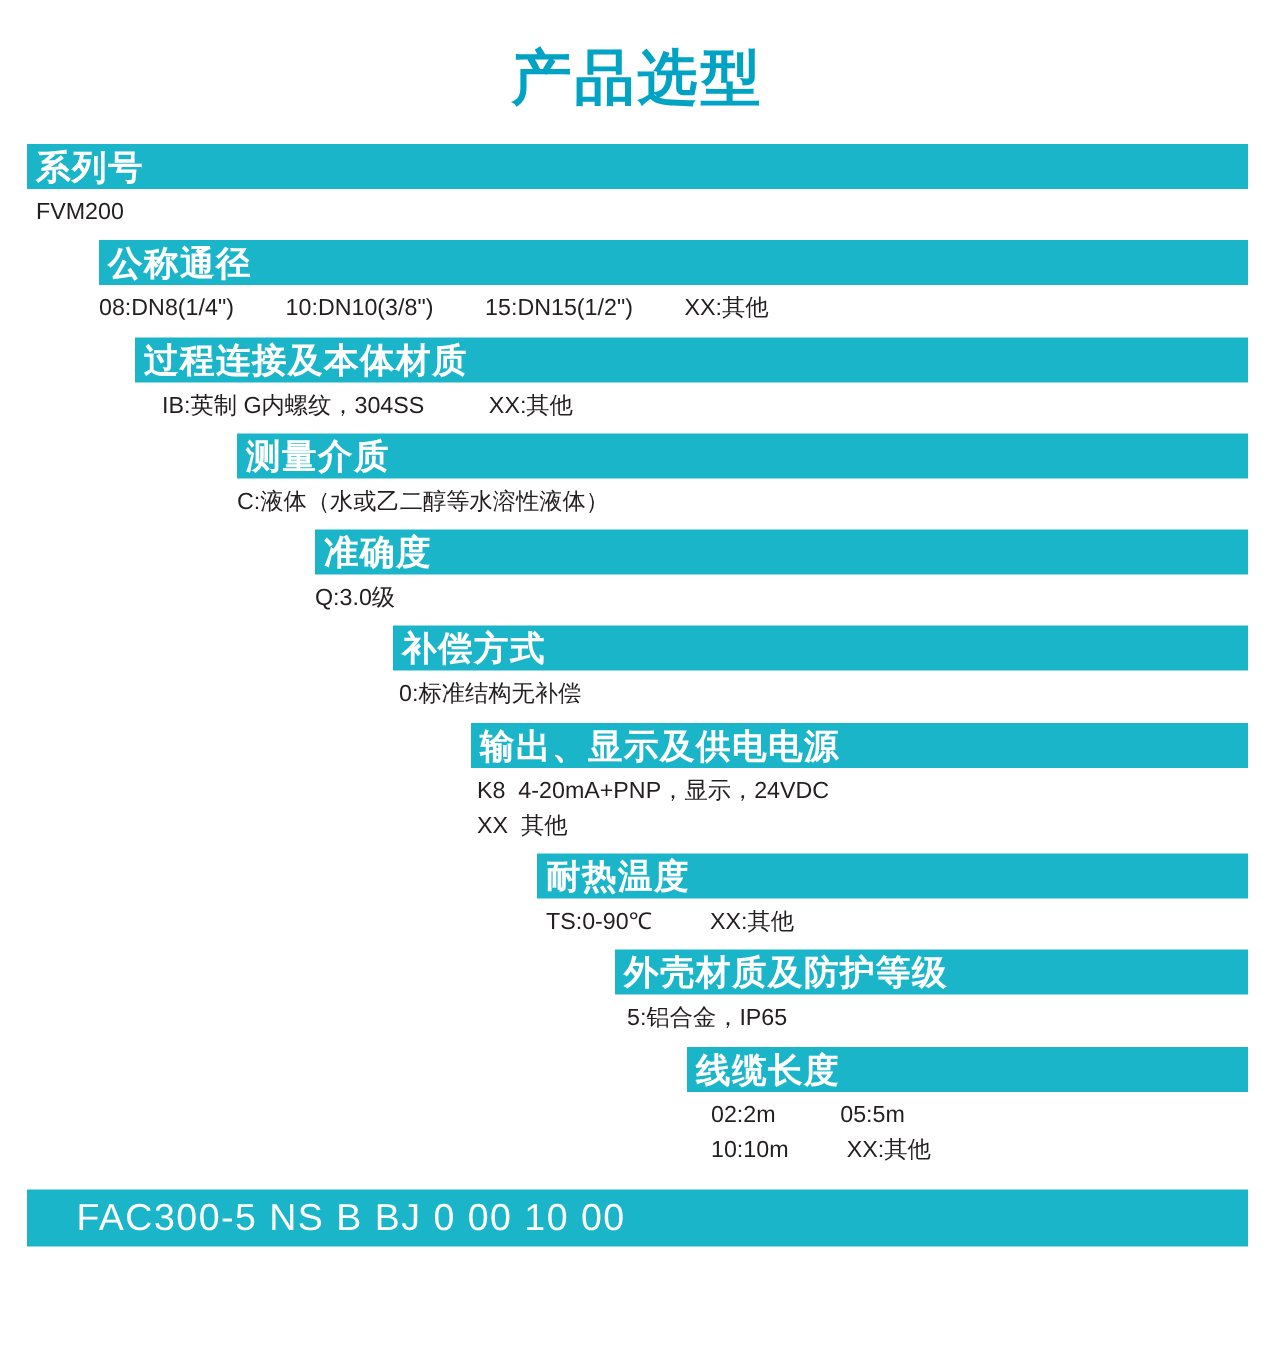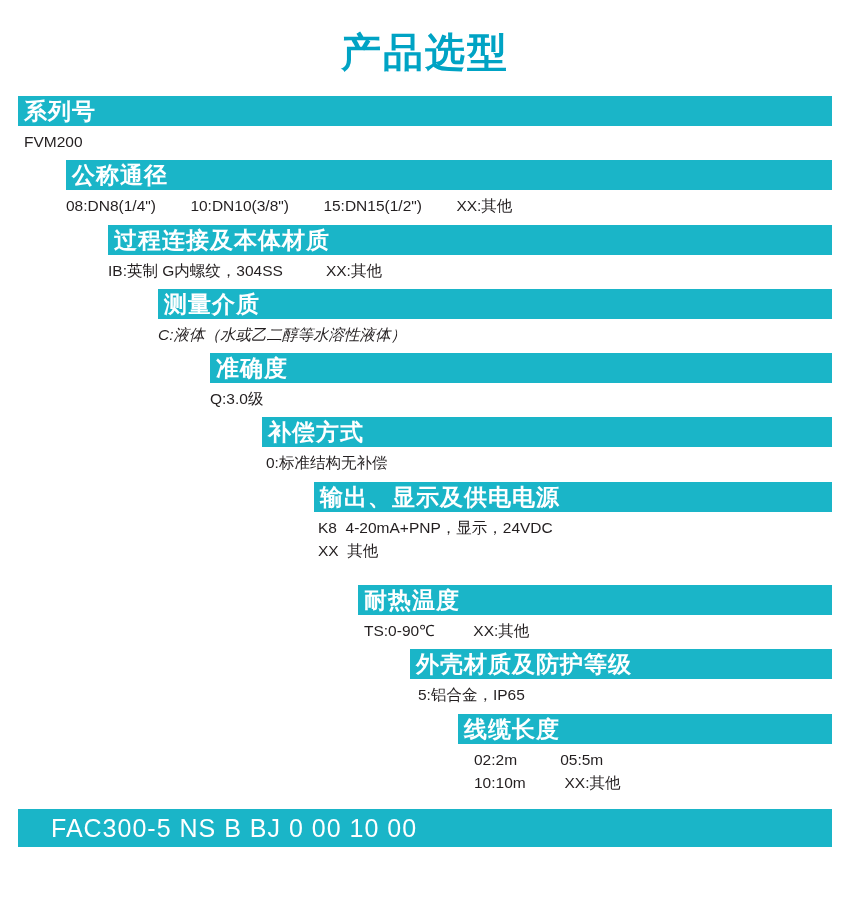--- a/index.html
+++ b/index.html
@@ -88,28 +88,28 @@
           <span class="opt-line">FVM200</span>
         </div>
       </div>
       <div class="group">
         <div class="bar" style="margin-left: 48px;"><span style="padding-left: 6px;">公称通径</span></div>
         <div class="opts" style="padding-left: 48px;">
           <span class="opt-line">08:DN8(1/4")        10:DN10(3/8")        15:DN15(1/2")        XX:其他</span>
         </div>
       </div>
       <div class="group">
-        <div class="bar" style="margin-left: 90px; text-decoration: underline;"><span style="padding-left: 6px;">过程连接及本体材质</span></div>
+        <div class="bar" style="margin-left: 72px; text-decoration: underline;"><span style="padding-left: 6px;">过程连接及本体材质</span></div>
         <div class="opts" style="padding-left: 90px;">
           <span class="opt-line">IB:英制 G内螺纹，304SS          XX:其他</span>
         </div>
       </div>
       <div class="group">
         <div class="bar" style="margin-left: 140px;"><span style="padding-left: 6px;">测量介质</span></div>
-        <div class="opts" style="padding-left: 140px; font-style: italic;">
+        <div class="opts" style="padding-left: 140px;">
           <span class="opt-line">C:液体（水或乙二醇等水溶性液体）</span>
         </div>
       </div>
       <div class="group">
         <div class="bar" style="margin-left: 192px;"><span style="padding-left: 6px;">准确度</span></div>
         <div class="opts" style="padding-left: 192px;">
           <span class="opt-line">Q:3.0级</span>
         </div>
       </div>
       <div class="group">
@@ -119,21 +119,21 @@
         </div>
       </div>
       <div class="group">
         <div class="bar" style="margin-left: 296px;"><span style="padding-left: 6px;">输出、显示及供电电源</span></div>
         <div class="opts" style="padding-left: 300px;">
           <span class="opt-line">K8  4-20mA+PNP，显示，24VDC</span>
           <span class="opt-line">XX  其他</span>
         </div>
       </div>
       <div class="group">
-        <div class="bar" style="margin-left: 340px; margin-top: 16px;"><span style="padding-left: 6px;">耐热温度</span></div>
+        <div class="bar" style="margin-left: 340px;"><span style="padding-left: 6px;">耐热温度</span></div>
         <div class="opts" style="padding-left: 346px;">
           <span class="opt-line">TS:0-90℃         XX:其他</span>
         </div>
       </div>
       <div class="group">
         <div class="bar" style="margin-left: 392px;"><span style="padding-left: 6px;">外壳材质及防护等级</span></div>
         <div class="opts" style="padding-left: 400px;">
           <span class="opt-line">5:铝合金，IP65</span>
         </div>
       </div>

